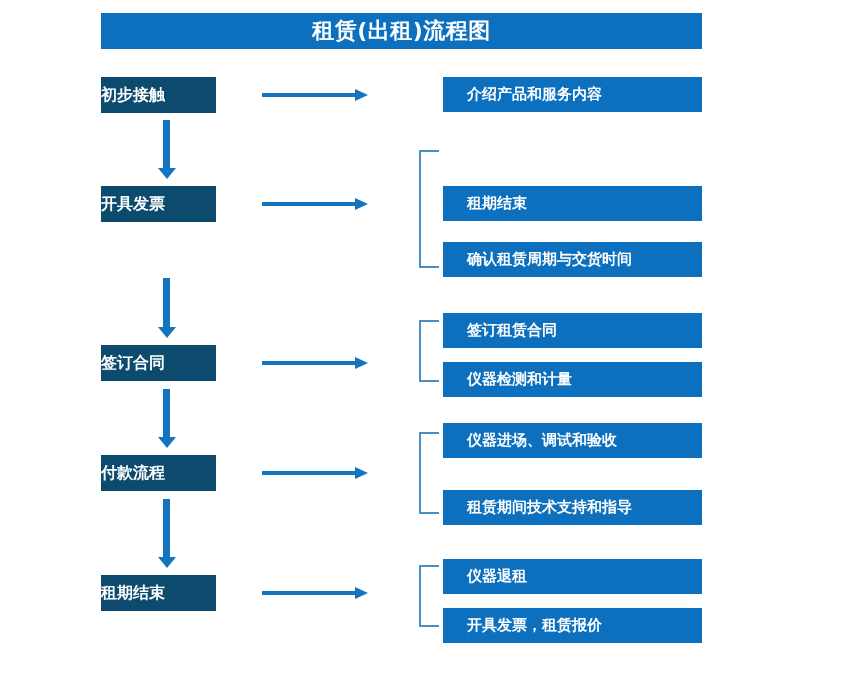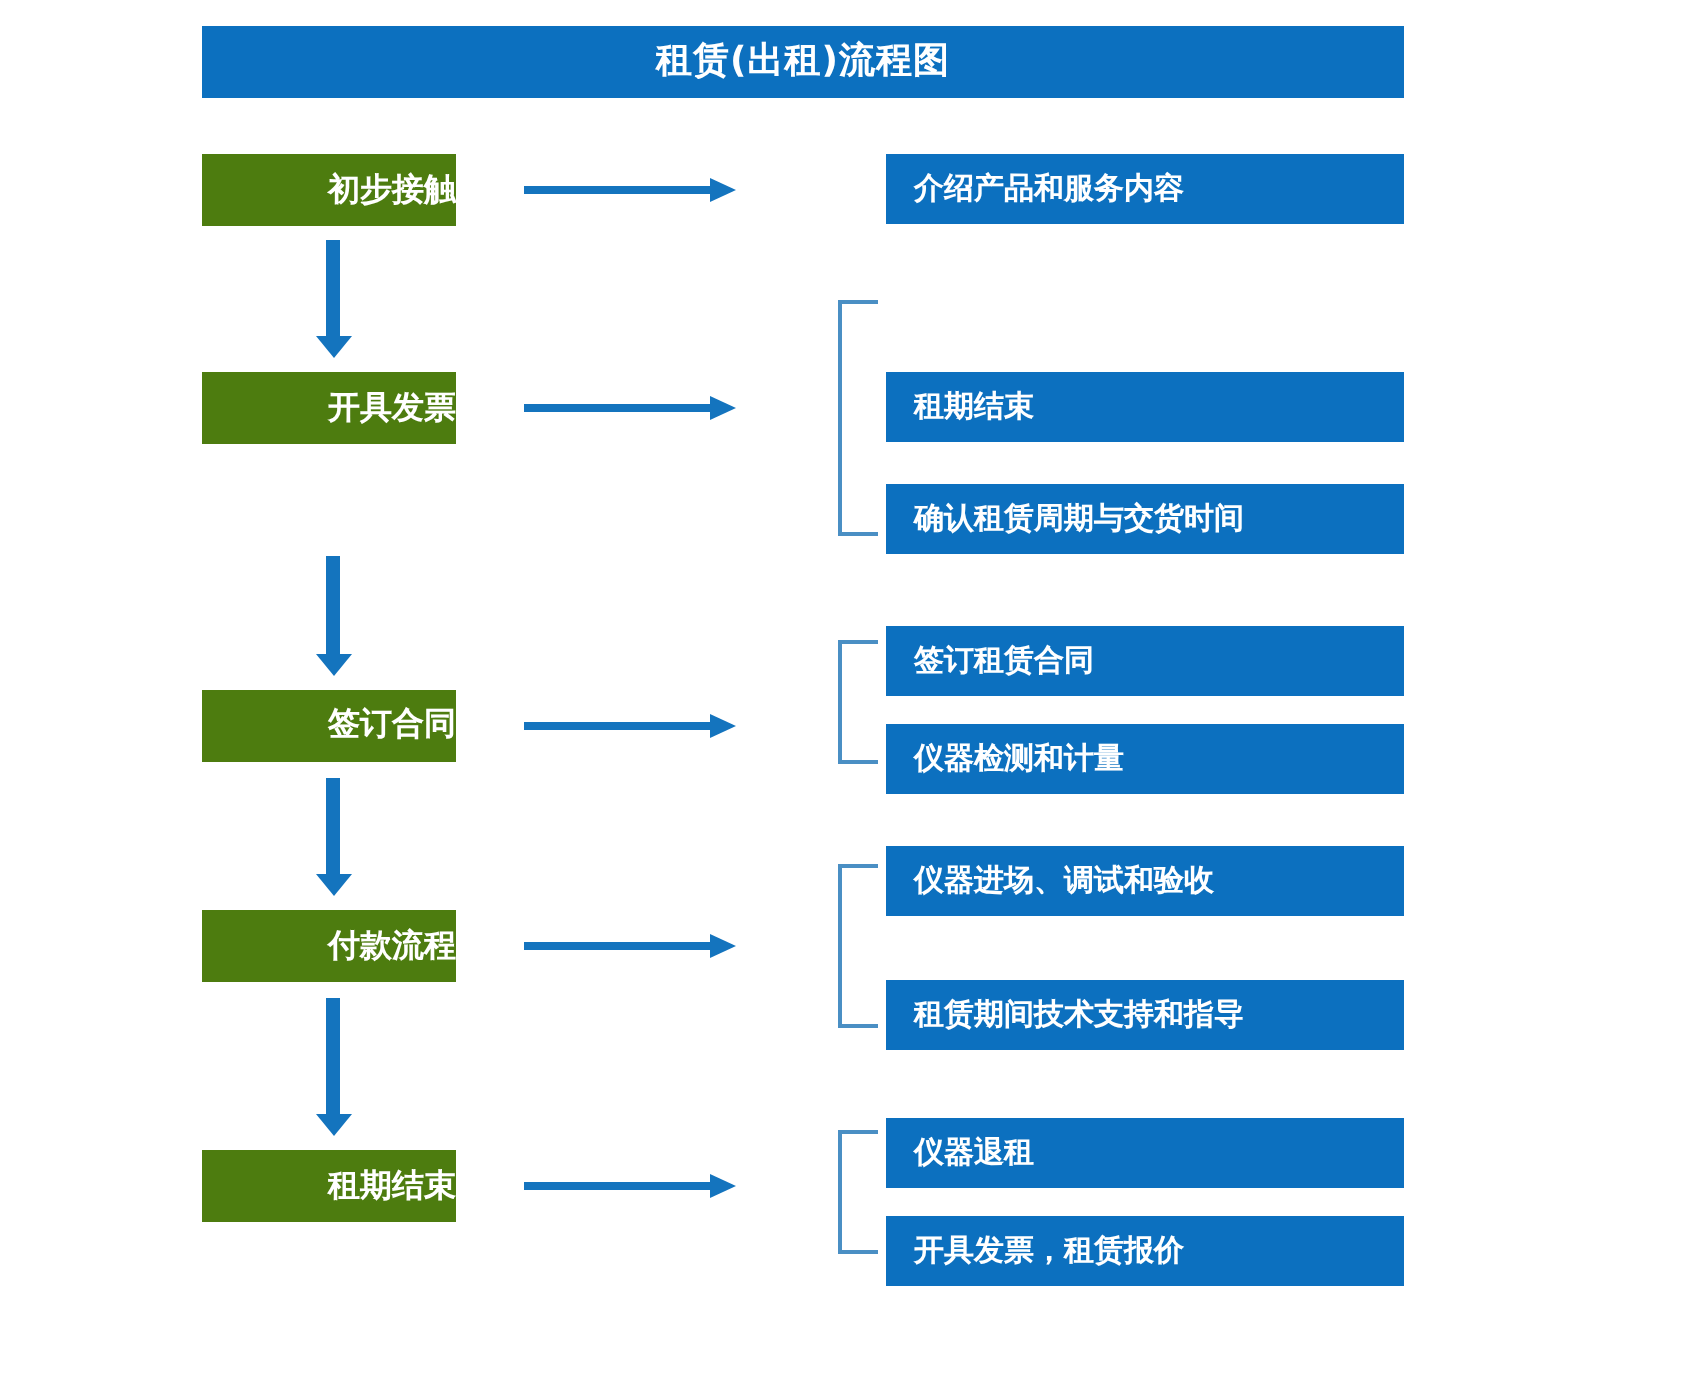--- a/index.html
+++ b/index.html
@@ -30,36 +30,36 @@
     top: 13px;
     width: 601px;
     height: 36px;
     background: #0C70BF;
     display: flex;
     align-items: center;
     justify-content: center;
   }
   .title-bar .title-text {
     color: #ffffff;
-    font-size: 18px;
+    font-size: 22px;
     font-weight: bold;
     letter-spacing: 0.5px;
     line-height: 1;
   }
 
   
   .stage-box {
     position: absolute;
     left: 101px;
-    width: 127px;
+    width: 115px;
     height: 36px;
-    background: #4d7c0f;
+    background: #0c4a6e;
     display: flex;
     align-items: center;
-    justify-content: flex-end;
+    justify-content: flex-start;
   }
   .stage-box .stage-text {
     color: #ffffff;
     font-size: 16px;
     font-weight: bold;
     line-height: 1;
   }
 
   
   .detail-box {
@@ -69,21 +69,21 @@
     height: 35px;
     background: #0C70BF;
     display: flex;
     align-items: center;
   }
   .detail-box .detail-text {
     color: #ffffff;
     font-size: 15px;
     font-weight: bold;
     line-height: 1;
-    padding-left: 14px;
+    padding-left: 24px;
     white-space: nowrap;
   }
 
   
   .h-arrow {
     position: absolute;
     height: 14px;
     width: 106px;
   }
   .h-arrow .shaft {
@@ -148,21 +148,21 @@
   <div class="title-bar">
     <span class="title-text">租赁(出租)流程图</span>
   </div>
 
   <div class="stage-box" style="top:77px;">
     <span class="stage-text">初步接触</span>
   </div>
   <div class="stage-box" style="top:186px;">
     <span class="stage-text">开具发票</span>
   </div>
-  <div class="stage-box" style="top:345px;font-family:Liberation Serif, serif;">
+  <div class="stage-box" style="top:345px;">
     <span class="stage-text">签订合同</span>
   </div>
   <div class="stage-box" style="top:455px;">
     <span class="stage-text">付款流程</span>
   </div>
   <div class="stage-box" style="top:575px;">
     <span class="stage-text">租期结束</span>
   </div>
 
   <div class="v-arrow" style="top:120px; height:59px;">

